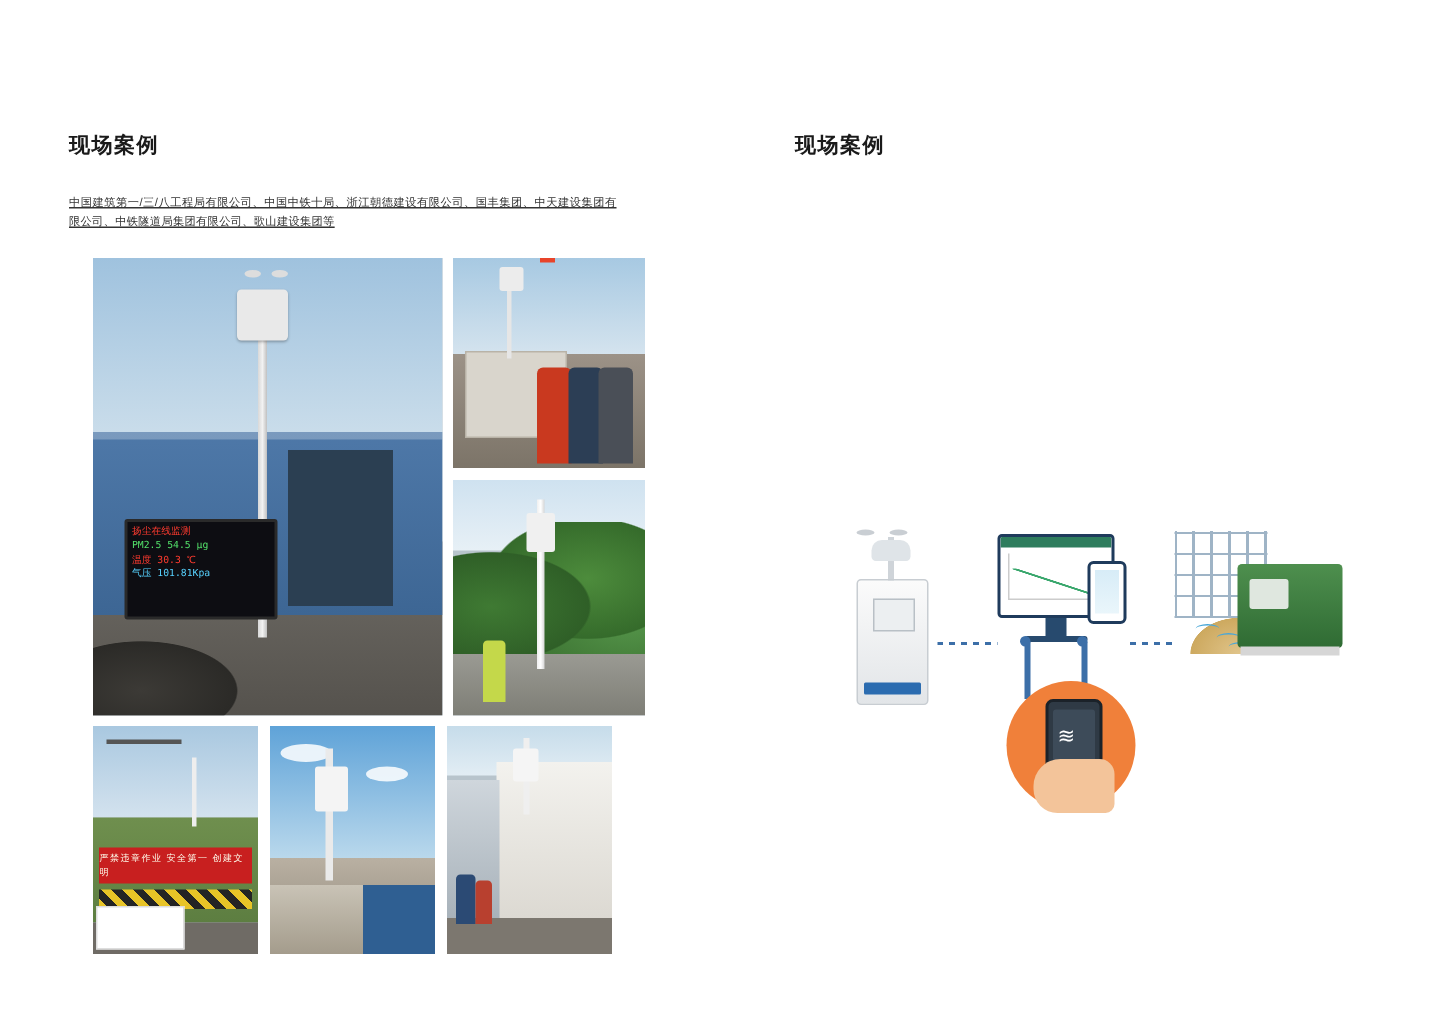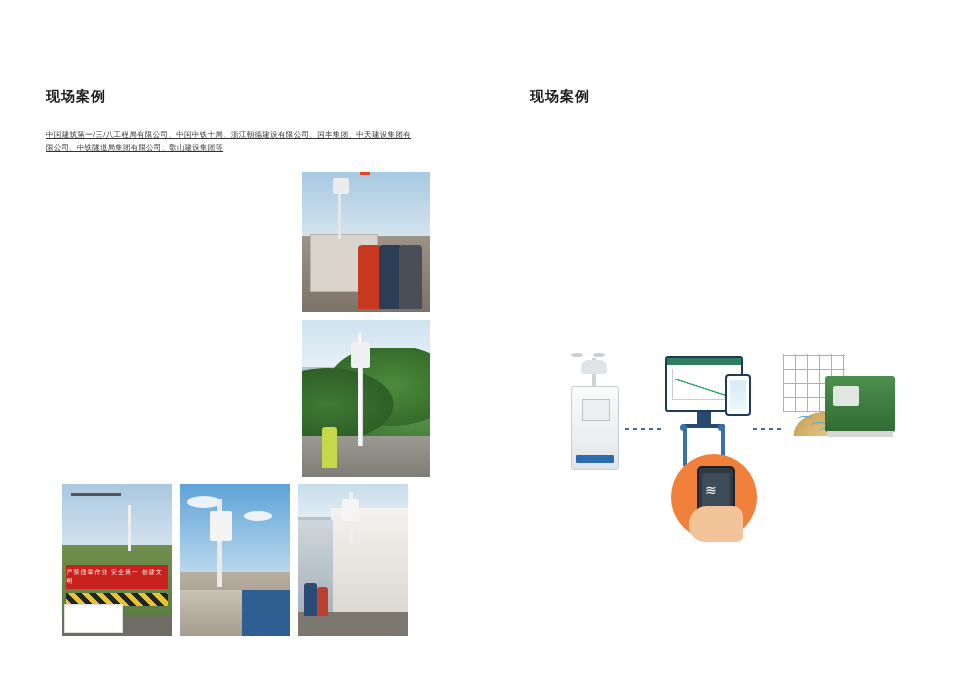--- a/index.html
+++ b/index.html
@@ -402,20 +402,36 @@
   </div>
 
   <div class="right-col">
     <h2 class="section-title">现场案例</h2>
     <div class="body-text">
     </div>
   </div>
 
   <div class="photo-grid">
 
+    <div class="photo" id="photo-site-tower">
+      <div class="sky"></div>
+      <div class="ground"></div>
+      <div class="container-blue"></div>
+      <div class="container-door"></div>
+      <div class="mast"></div>
+      <div class="mast-head"></div>
+      <div class="anemometer"></div>
+      <div class="led-screen">
+        <div class="led-line">扬尘在线监测</div>
+        <div class="led-line green">PM2.5   54.5 μg</div>
+        <div class="led-line">温度     30.3 ℃</div>
+        <div class="led-line blue">气压  101.81Kpa</div>
+      </div>
+      <div class="cables"></div>
+    </div>
 
     <div class="photo" id="photo-workers">
       <div class="sky"></div>
       <div class="ground"></div>
       <div class="ph-box"></div>
       <div class="ph-mast2"></div>
       <div class="ph-head2"></div>
       <div class="ph-person a"></div>
       <div class="ph-person b"></div>
       <div class="ph-person c"></div>

